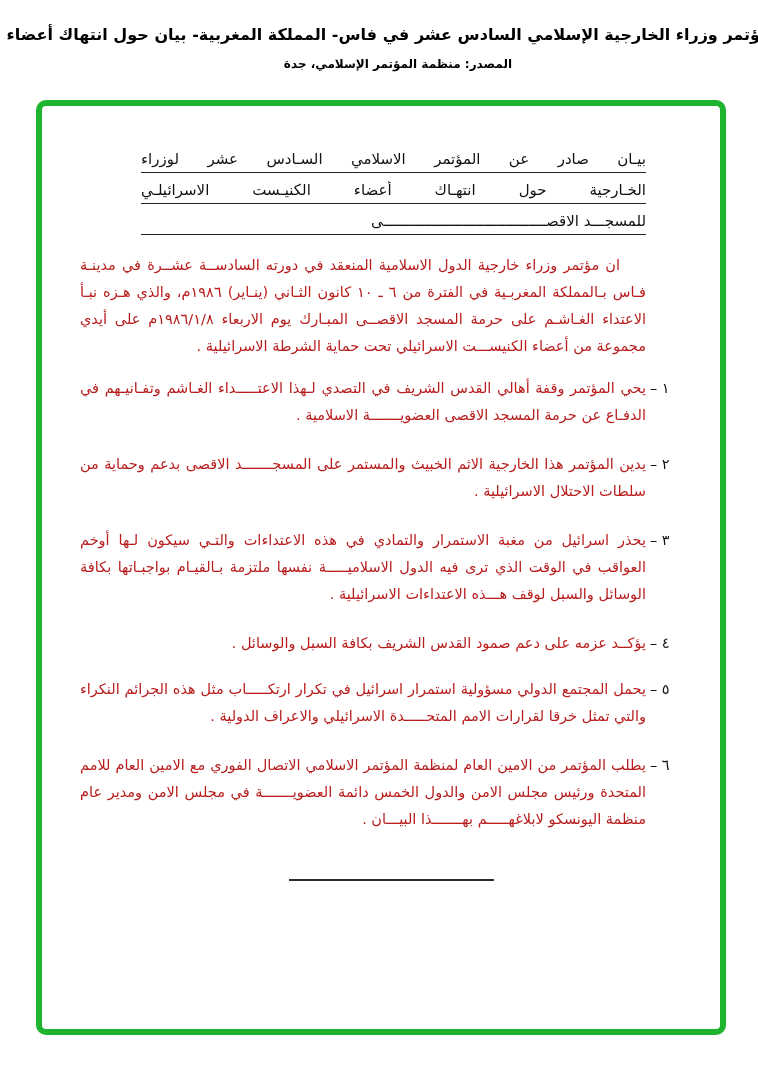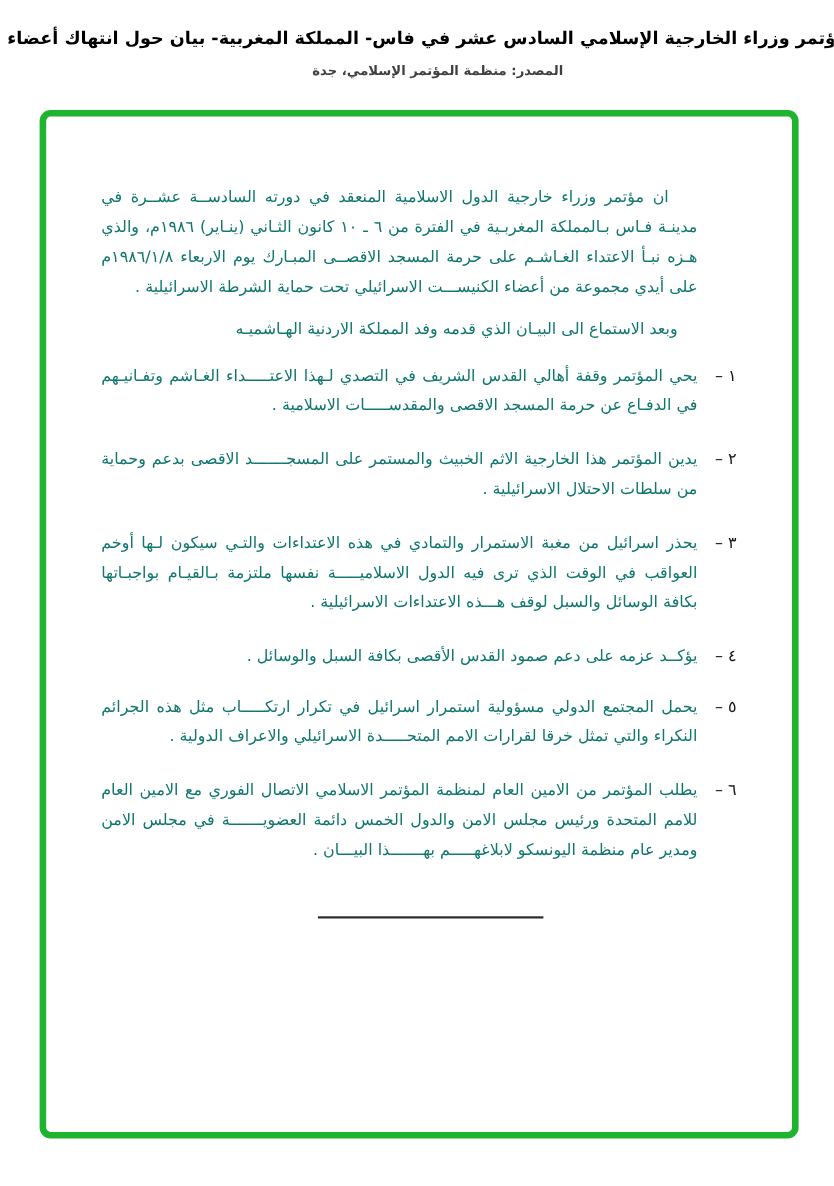--- a/index.html
+++ b/index.html
@@ -9,40 +9,40 @@
   }
   
   .caption1{
     position:absolute;top:25px;right:-12px;
     direction:rtl;white-space:nowrap;
     font-weight:bold;font-size:16px;letter-spacing:0px;color:#000;
   }
   .caption2{
     position:absolute;top:57px;right:246px;
     direction:rtl;white-space:nowrap;
-    font-weight:bold;font-size:12px;color:#404040;
+    font-weight:bold;font-size:12px;color:#000000;
   }
   
   .doc{
     position:absolute;left:36px;top:100px;width:690px;height:935px;
     box-sizing:border-box;border:6px solid #1eb42d;border-radius:10px;
     padding:44px 74px 0 38px;direction:rtl;background:#fff;
   }
   
   .title{width:505px;font-size:15px;color:#111;}
   .title .tline{
     display:block;border-bottom:1.6px solid #222;
     padding-bottom:4px;margin-bottom:8px;line-height:18px;
     white-space:nowrap;overflow:hidden;
   }
   .title .stretch{text-align:justify;text-align-last:justify;white-space:normal;}
   
   .para{
-    font-size:14.5px;line-height:27px;text-align:justify;color:#0f766e;
-    margin:12px;
+    font-size:14.5px;line-height:27px;text-align:justify;color:#b91c1c;
+    margin:0;
   }
   .intro{margin-top:17px;text-indent:26px;}
   .preamble{margin-top:9px;text-indent:18px;}
   .items{margin-top:15px;}
   .item{position:relative;margin-bottom:19px;}
   .item .num{
     position:absolute;right:-48px;top:0;width:44px;
     font-size:14.5px;line-height:27px;color:#141414;text-align:left;
     white-space:nowrap;
   }
@@ -53,41 +53,45 @@
   }
 </style>
 </head>
 <body>
 
 <div class="caption1">مؤتمر وزراء الخارجية الإسلامي السادس عشر في فاس- المملكة المغربية- بيان حول انتهاك أعضاء الكنيست الاسرائيلي للمسجد الأقصى</div>
 <div class="caption2">المصدر:  منظمة المؤتمر الإسلامي، جدة</div>
 
 <div class="doc">
 
+  <div class="title">
+    <span class="tline stretch">بيـان صادر عن المؤتمر الاسلامي السـادس عشر لوزراء</span>
+    <span class="tline stretch">الخـارجية حول انتهـاك أعضاء الكنيـست الاسرائيلـي</span>
+    <span class="tline">للمسجـــد الاقصـــــــــــــــــــــــــــــــــــــى</span>
+  </div>
 
   <p class="para intro">ان مؤتمر وزراء خارجية الدول الاسلامية المنعقد في دورته السادســة عشــرة في مدينـة فـاس بـالمملكة المغربـية في الفترة من ٦ ـ ١٠ كانون الثـاني (ينـاير) ١٩٨٦م، والذي هـزه نبـأ الاعتداء الغـاشـم على حرمة المسجد الاقصــى المبـارك يوم الاربعاء ١٩٨٦/١/٨م على أيدي مجموعة من أعضاء الكنيســـت الاسرائيلي تحت حماية الشرطة الاسرائيلية .</p>
 
-  <p class="para preamble">وبعد الاستماع الى البيـان الذي قدمه وفد المملكة الاردنية الهـاشميـه</p>
 
   <div class="items">
     <div class="item gap-lg">
       <span class="num">١ –</span>
-      <p class="para">يحي المؤتمر وقفة أهالي القدس الشريف في التصدي لـهذا الاعتـــــداء الغـاشم وتفـانيـهم في الدفـاع عن حرمة المسجد الاقصى والمقدســـــات الاسلامية .</p>
+      <p class="para">يحي المؤتمر وقفة أهالي القدس الشريف في التصدي لـهذا الاعتـــــداء الغـاشم وتفـانيـهم في الدفـاع عن حرمة المسجد الاقصى العضويـــــــة الاسلامية .</p>
     </div>
     <div class="item gap-lg">
       <span class="num">٢ –</span>
       <p class="para">يدين المؤتمر هذا الخارجية الاثم الخبيث والمستمر على المسجـــــــد الاقصى بدعم وحماية من سلطات الاحتلال الاسرائيلية .</p>
     </div>
     <div class="item gap-lg">
       <span class="num">٣ –</span>
       <p class="para">يحذر اسرائيل من مغبة الاستمرار والتمادي في هذه الاعتداءات والتـي سيكون لـها أوخم العواقب في الوقت الذي ترى فيه الدول الاسلاميـــــة نفسها ملتزمة بـالقيـام بواجبـاتها بكافة الوسائل والسبل لوقف هـــذه الاعتداءات الاسرائيلية .</p>
     </div>
     <div class="item">
       <span class="num">٤ –</span>
-      <p class="para">يؤكــد عزمه على دعم صمود القدس الأقصى بكافة السبل والوسائل .</p>
+      <p class="para">يؤكــد عزمه على دعم صمود القدس الشريف بكافة السبل والوسائل .</p>
     </div>
     <div class="item gap-lg">
       <span class="num">٥ –</span>
       <p class="para">يحمل المجتمع الدولي مسؤولية استمرار اسرائيل في تكرار ارتكـــــاب مثل هذه الجرائم النكراء والتي تمثل خرقا لقرارات الامم المتحـــــدة الاسرائيلي والاعراف الدولية .</p>
     </div>
     <div class="item">
       <span class="num">٦ –</span>
       <p class="para">يطلب المؤتمر من الامين العام لمنظمة المؤتمر الاسلامي الاتصال الفوري مع الامين العام للامم المتحدة ورئيس مجلس الامن والدول الخمس دائمة العضويـــــــة في مجلس الامن ومدير عام منظمة اليونسكو لابلاغهـــــم بهـــــــذا البيـــان .</p>
     </div>
   </div>

